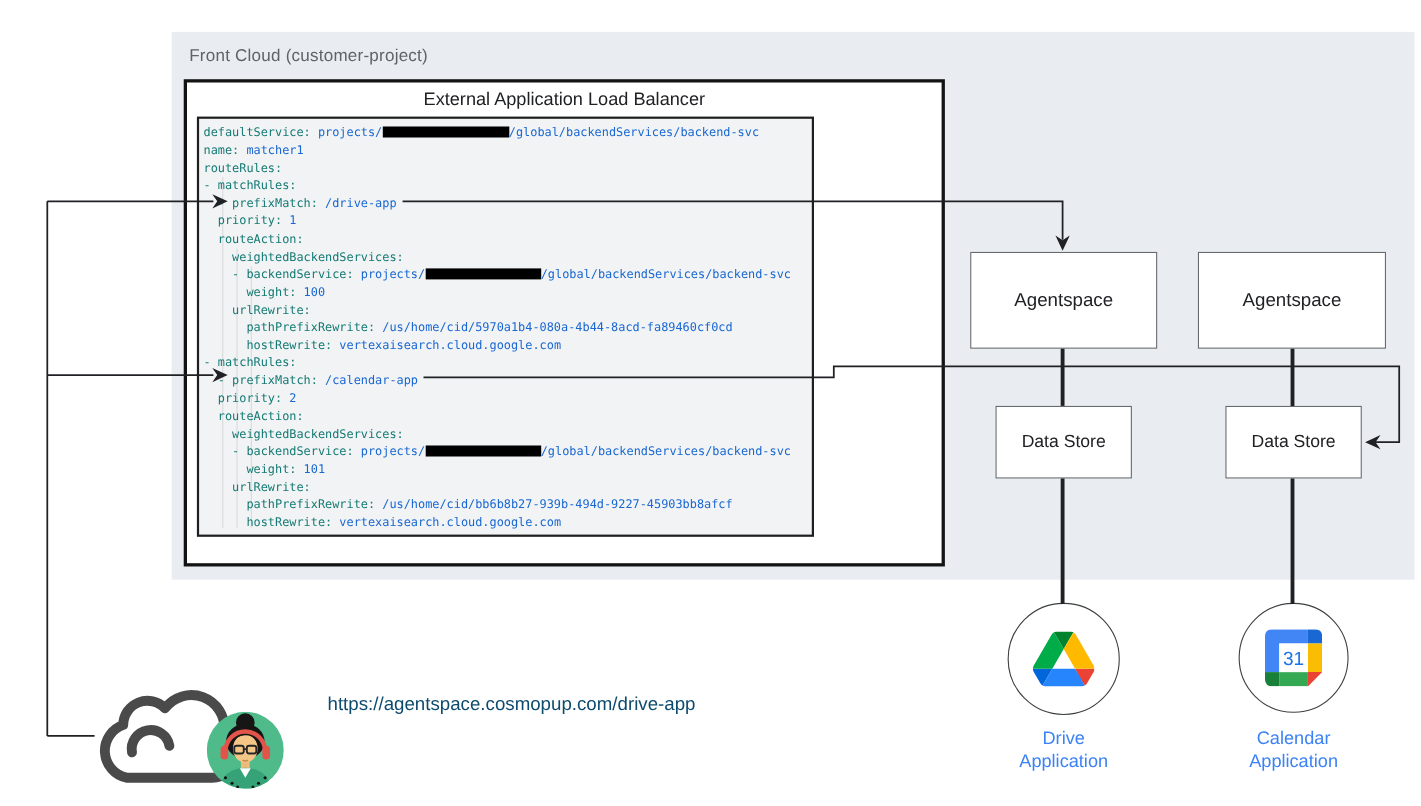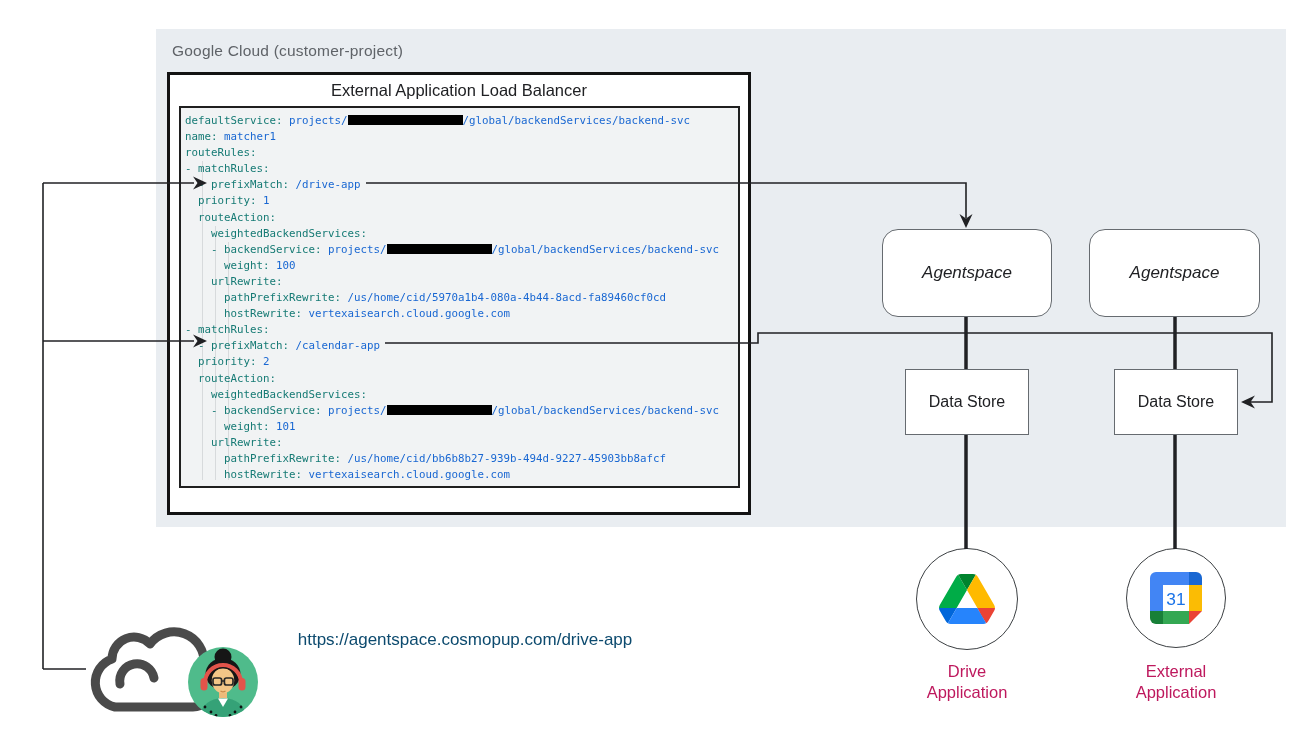--- a/index.html
+++ b/index.html
@@ -4,74 +4,74 @@
 <style>
   html,body{margin:0;padding:0;background:#fff;}
   .canvas{position:relative;width:1292px;height:733px;background:#ffffff;
           font-family:"Liberation Sans",sans-serif;overflow:hidden;color:#202124;}
 
   
   .gcp-region{position:absolute;left:156px;top:29px;width:1130px;height:498px;background:#e9edf1;}
   .gcp-label{position:absolute;left:16px;top:13px;font-size:15.5px;color:#5f6368;letter-spacing:.2px;}
 
   
-  .lb-box{position:absolute;left:167px;top:72px;width:584px;height:443px;background:#fff;
+  .lb-box{position:absolute;left:167px;top:72px;width:692px;height:443px;background:#fff;
           border:3px solid #131313;box-sizing:border-box;}
   .lb-title{position:absolute;left:0;top:6px;width:100%;text-align:center;font-size:16.5px;color:#202124;}
 
   
   .code-block{position:absolute;left:9px;top:31px;width:561px;height:382px;background:#f1f3f4;
               border:2px solid #1f1f1f;box-sizing:border-box;overflow:hidden;}
   .code-pre{position:relative;z-index:2;margin:0;padding:5px 4px 0 4px;}
   .code-line{white-space:pre;font-family:"DejaVu Sans Mono",monospace;font-size:10.8px;line-height:16.1px;}
   .tok-key{color:#157a74;}
   .tok-val{color:#1967d2;}
   .redact{display:inline-block;height:10px;background:#000;vertical-align:-1px;}
   .indent-guide{position:absolute;width:1px;background:#d7dadc;z-index:1;}
   .guide-c2{left:21px;top:53px;height:319px;}
   .guide-c4{left:34px;top:118px;height:254px;}
   .guide-c6{left:47px;top:134px;height:238px;}
 
   
   .node-box{position:absolute;background:#fff;border:1.5px solid #666b70;box-sizing:border-box;
             display:flex;align-items:center;justify-content:center;font-size:16.5px;color:#202124;z-index:6;}
-  .agentspace{font-style:italic;font-size:17px;border-radius:16px;}
+  .agentspace{font-size:17px;}
   .as-left{left:882px;top:229px;width:170px;height:88px;}
   .as-right{left:1089px;top:229px;width:171px;height:88px;}
   .ds-left{left:905px;top:369px;width:124px;height:66px;font-size:16px;}
   .ds-right{left:1114px;top:369px;width:124px;height:66px;font-size:16px;}
 
   
   .app-circle{position:absolute;background:#fff;border:1.6px solid #3c4043;border-radius:50%;
               box-sizing:border-box;z-index:6;}
   .circle-drive{left:916px;top:548px;width:102px;height:102px;}
   .circle-calendar{left:1126px;top:548px;width:100px;height:100px;}
   .app-icon{position:absolute;z-index:7;}
 
-  .app-label{position:absolute;width:140px;text-align:center;font-size:16.5px;line-height:21px;color:#be185d;z-index:6;}
+  .app-label{position:absolute;width:140px;text-align:center;font-size:16.5px;line-height:21px;color:#3b82f6;z-index:6;}
   .lbl-drive{left:897px;top:661px;}
   .lbl-calendar{left:1106px;top:661px;}
 
   
   .client-text{position:absolute;left:240px;top:626px;width:450px;text-align:center;
                font-size:17px;line-height:28px;color:#0c4a6e;}
 
   
   .overlay{position:absolute;left:0;top:0;width:1292px;height:733px;z-index:8;pointer-events:none;}
 
   .cloud-wrap{position:absolute;left:73px;top:612px;z-index:6;}
   .avatar-wrap{position:absolute;left:188px;top:647px;z-index:7;}
 </style>
 </head>
 <body>
 
 <div class="canvas">
 
   <div class="gcp-region">
-    <div class="gcp-label">Google Cloud (customer-project)</div>
+    <div class="gcp-label">Front Cloud (customer-project)</div>
   </div>
 
   <div class="lb-box">
     <div class="lb-title">External Application Load Balancer</div>
     <div class="code-block">
       <div class="indent-guide guide-c2"></div>
       <div class="indent-guide guide-c4"></div>
       <div class="indent-guide guide-c6"></div>
       <pre class="code-pre"><div class="code-line"><span class="tok-key">defaultService: </span><span class="tok-val">projects/</span><span class="redact" style="width: 115px;"></span><span class="tok-val">/global/backendServices/backend-svc</span></div><div class="code-line"><span class="tok-key">name: </span><span class="tok-val">matcher1</span></div><div class="code-line"><span class="tok-key">routeRules:</span></div><div class="code-line"><span class="tok-key">- matchRules:</span></div><div class="code-line"><span class="tok-key">  - prefixMatch: </span><span class="tok-val">/drive-app</span></div><div class="code-line"><span class="tok-key">  priority: </span><span class="tok-val">1</span></div><div class="code-line"><span class="tok-key">  routeAction:</span></div><div class="code-line"><span class="tok-key">    weightedBackendServices:</span></div><div class="code-line"><span class="tok-key">    - backendService: </span><span class="tok-val">projects/</span><span class="redact" style="width: 105px;"></span><span class="tok-val">/global/backendServices/backend-svc</span></div><div class="code-line"><span class="tok-key">      weight: </span><span class="tok-val">100</span></div><div class="code-line"><span class="tok-key">    urlRewrite:</span></div><div class="code-line"><span class="tok-key">      pathPrefixRewrite: </span><span class="tok-val">/us/home/cid/5970a1b4-080a-4b44-8acd-fa89460cf0cd</span></div><div class="code-line"><span class="tok-key">      hostRewrite: </span><span class="tok-val">vertexaisearch.cloud.google.com</span></div><div class="code-line"><span class="tok-key">- matchRules:</span></div><div class="code-line"><span class="tok-key">  - prefixMatch: </span><span class="tok-val">/calendar-app</span></div><div class="code-line"><span class="tok-key">  priority: </span><span class="tok-val">2</span></div><div class="code-line"><span class="tok-key">  routeAction:</span></div><div class="code-line"><span class="tok-key">    weightedBackendServices:</span></div><div class="code-line"><span class="tok-key">    - backendService: </span><span class="tok-val">projects/</span><span class="redact" style="width: 105px;"></span><span class="tok-val">/global/backendServices/backend-svc</span></div><div class="code-line"><span class="tok-key">      weight: </span><span class="tok-val">101</span></div><div class="code-line"><span class="tok-key">    urlRewrite:</span></div><div class="code-line"><span class="tok-key">      pathPrefixRewrite: </span><span class="tok-val">/us/home/cid/bb6b8b27-939b-494d-9227-45903bb8afcf</span></div><div class="code-line"><span class="tok-key">      hostRewrite: </span><span class="tok-val">vertexaisearch.cloud.google.com</span></div></pre>
     </div>
@@ -117,21 +117,21 @@
       <rect x="12" y="12" width="24" height="24" fill="#ffffff"></rect>
       <text x="24" y="30" text-anchor="middle" font-family="Liberation Sans, sans-serif" font-size="16" font-weight="500" fill="#1a73e8">31</text>
     </g>
   </svg>
 
   <div class="app-label lbl-drive">
     <div>Drive</div>
     <div>Application</div>
   </div>
   <div class="app-label lbl-calendar">
-    <div>External</div>
+    <div>Calendar</div>
     <div>Application</div>
   </div>
 
   <svg class="cloud-wrap" width="190" height="112" viewBox="0 0 190 112">
     <path d="M 42 95 H 120 A 23 23 0 0 0 131 52 A 30 30 0 0 0 77 32 A 22 22 0 0 0 39 47 A 25 25 0 0 0 42 95 Z" fill="#ffffff" stroke="#4a4a4a" stroke-width="9" stroke-linejoin="round"></path>
     <path d="M 47 72 A 17 17 0 0 1 81 66" fill="none" stroke="#4a4a4a" stroke-width="9" stroke-linecap="round"></path>
   </svg>
   <svg class="avatar-wrap" width="70" height="70" viewBox="0 0 70 70">
     <defs>
         <clipPath id="avClip">

